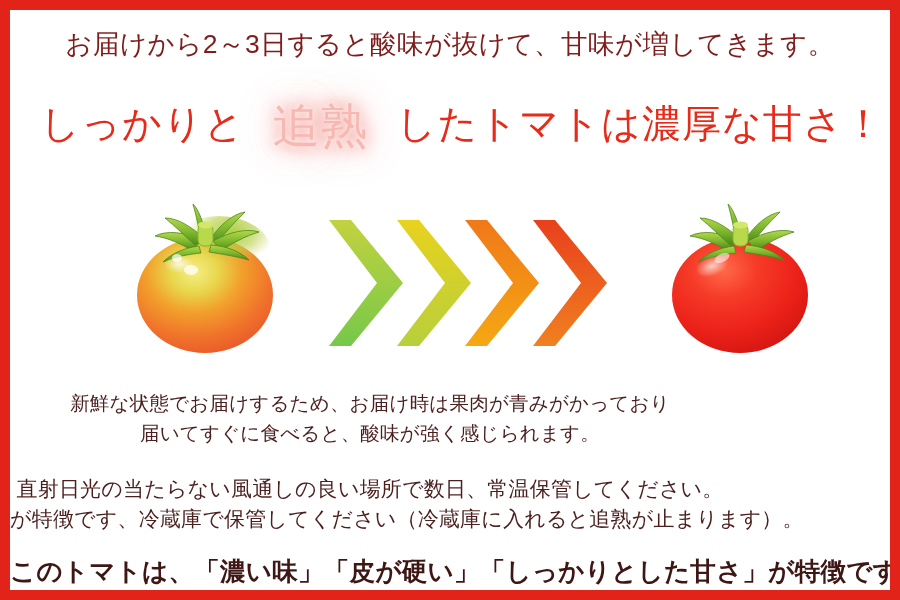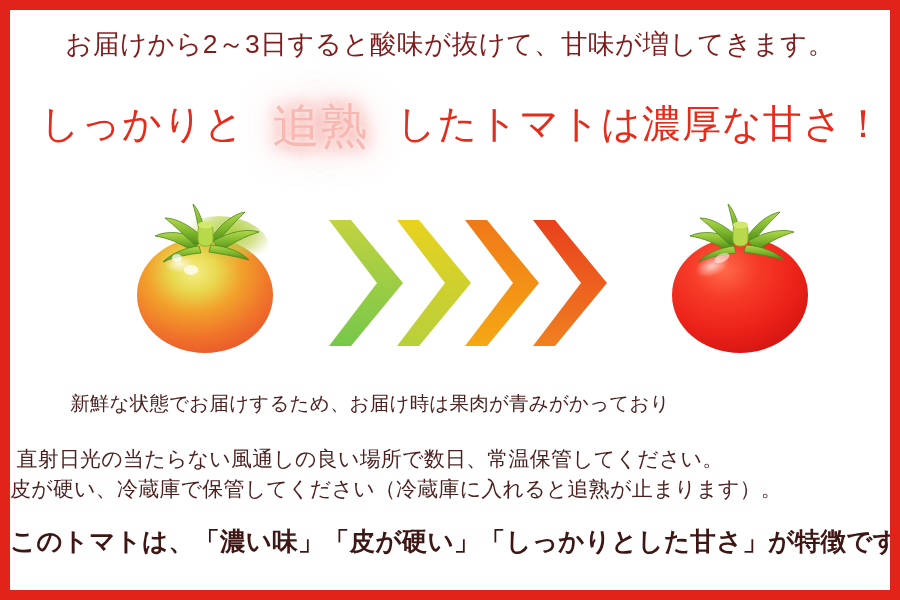--- a/index.html
+++ b/index.html
@@ -274,23 +274,24 @@
         <ellipse cx="62" cy="76" rx="17" ry="10" fill="url(#ripeSheen)" opacity="0.9" transform="rotate(-22 62 76)"></ellipse>
         <ellipse cx="72" cy="68" rx="8" ry="4" fill="#ffffff" opacity="0.55" transform="rotate(-25 72 68)"></ellipse>
       </svg>
     </div>
   </div>
 
   <div class="body-copy">
 
     <div class="para">
       <span class="row">新鮮な状態でお届けするため、お届け時は果肉が青みがかっており</span>
+      <span class="row">届いてすぐに食べると、酸味が強く感じられます。</span>
     </div>
 
     <div class="para storage">
       <span class="row">直射日光の当たらない風通しの良い場所で数日、常温保管してください。</span>
-      <span class="row">皮が硬い、冷蔵庫で保管してください（冷蔵庫に入れると追熟が止まります）。</span>
+      <span class="row">が特徴です、冷蔵庫で保管してください（冷蔵庫に入れると追熟が止まります）。</span>
     </div>
 
     <div class="closing">このトマトは、「濃い味」「皮が硬い」「しっかりとした甘さ」が特徴です！</div>
   </div>
 
 </div>
 
 </body></html>

